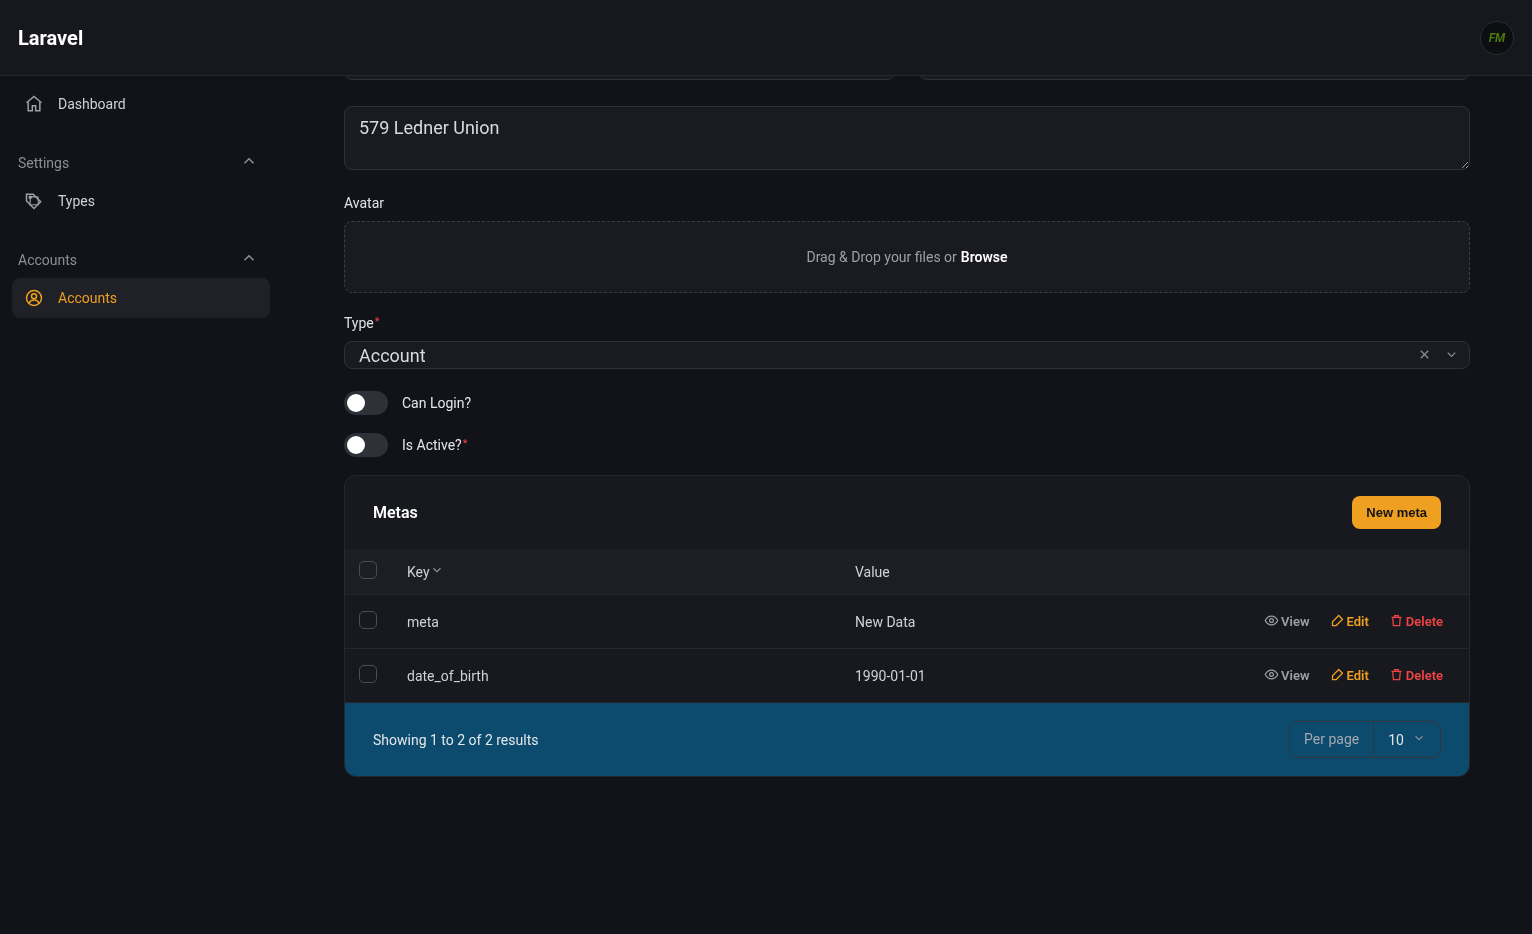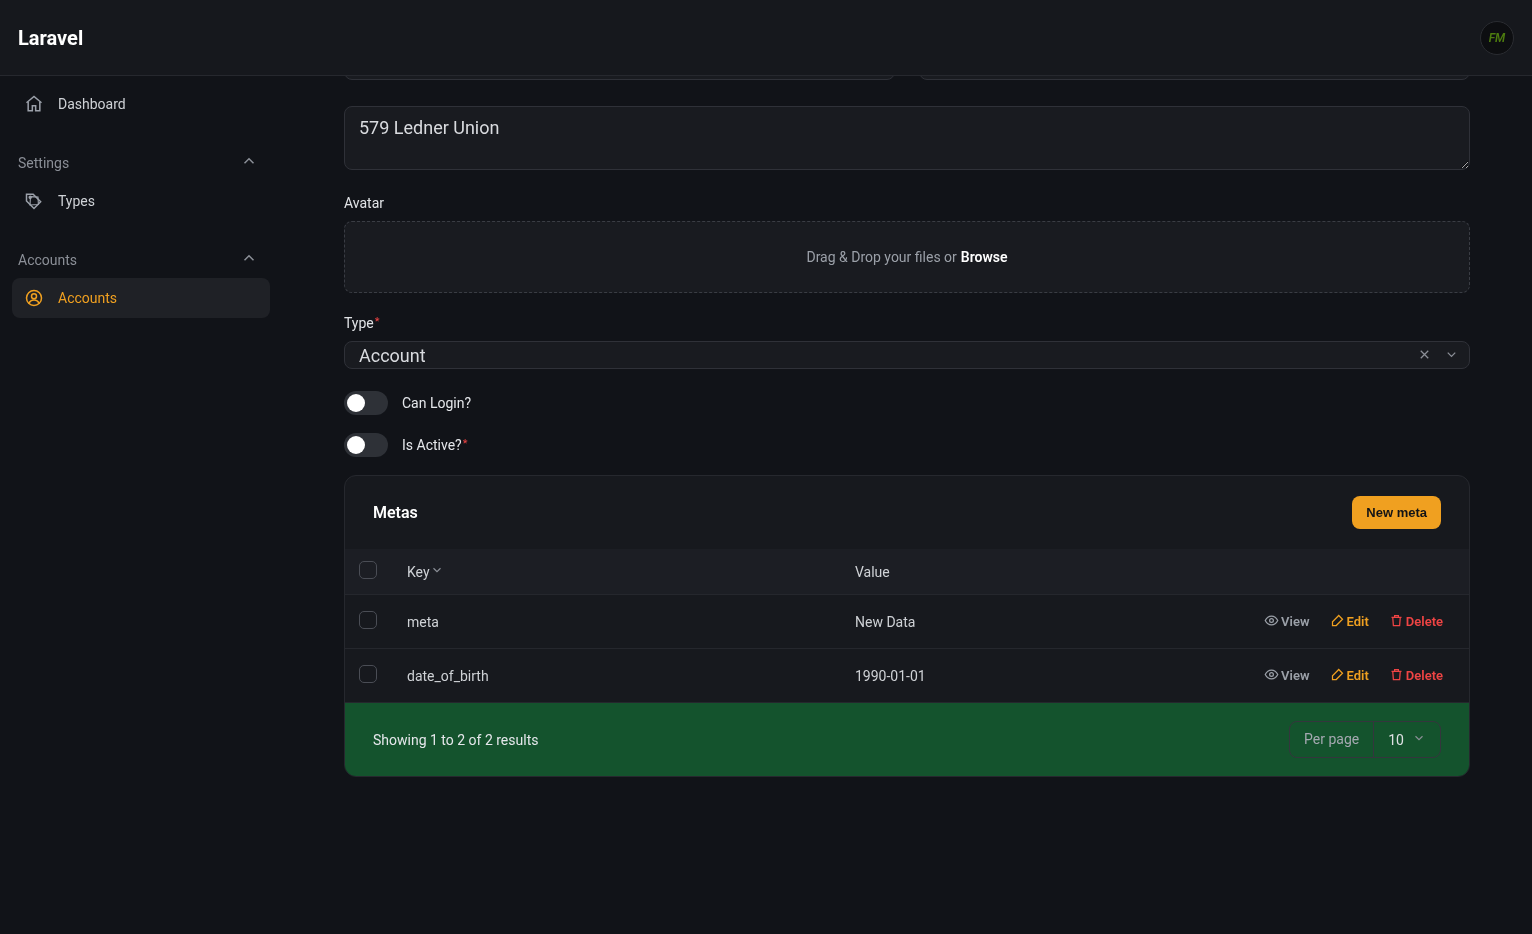--- a/index.html
+++ b/index.html
@@ -145,21 +145,21 @@
   align-items:center; padding: 16px 14px;
   border-top:1px solid #25272d;
 }
 .td { color:#cfd2d6; font-size:14px;}
 .actions { display:flex; gap:20px; justify-content:flex-end; padding-right:12px;}
 .act { display:flex; align-items:center; gap:2px; font-weight:600; font-size:13px; cursor:pointer;}
 .act.view { color:#9ba0a8;}
 .act.edit { color:#f0a020;}
 .act.del  { color:#ef4444;}
 .card-footer {
-  background:#14532d;
+  background:#0c4a6e;
   border-top:1px solid #25272d;
   padding: 18px 28px;
   display:flex; align-items:center; justify-content:space-between;
 }
 .perpage { display:flex; border:1px solid #34363d; border-radius:8px; overflow:hidden;}
 .perpage .pp-label { padding:9px 14px; color:#a5a9b1; border-right:1px solid #34363d;}
 .perpage .pp-val { padding:9px 14px; display:flex; align-items:center; gap:8px; color:#dfe1e4; cursor:pointer;}
 .chev-sm svg { width:14px; height:14px;}
 .val-center { text-align:left; padding-left: 8px;}
 </style>

